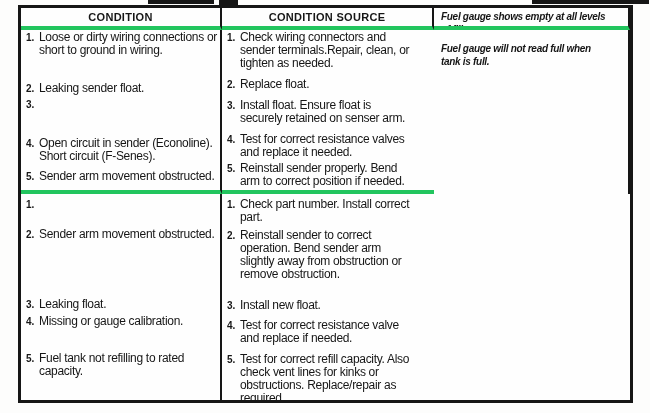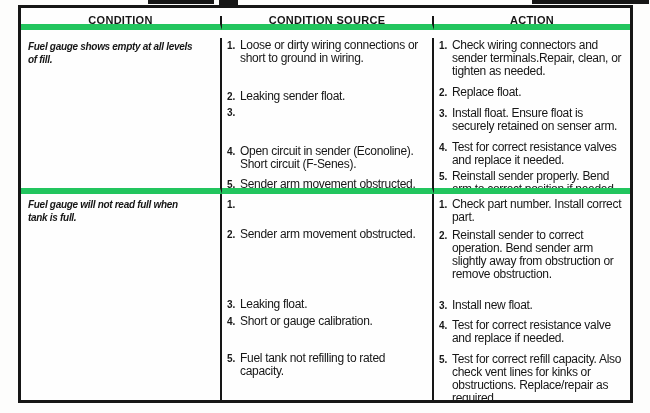--- a/index.html
+++ b/index.html
@@ -17,33 +17,33 @@
     width: 615px; height: 398px;
     box-sizing: border-box;
     border: 3px solid #161616;
     background: #fefefe;
     display: grid;
     grid-template-columns: 201px 212px 1fr;
     grid-template-rows: 22px 164px 1fr;
   }
   .cell { box-sizing: border-box; overflow: hidden; }
   .bR { border-right: 2px solid #161616; }
-  .bB { border-bottom: 6px solid #22c55e; margin-top: 8px; }
+  .bB { border-bottom: 4px solid #22c55e; }
 
   .hdr {
     display: flex; align-items: center; justify-content: center;
     font-size: 11px; font-weight: 700; letter-spacing: .3px;
   }
 
   .cond {
     padding: 2px 6px 0 7px;
     font-size: 10px; font-weight: 700; letter-spacing: -0.3px;
     line-height: 13px; white-space: pre; font-style: italic;
   }
-  .cond.r2 { padding-top: 4px; }
+  .cond.r2 { padding-top: 12px; }
 
   .items { padding: 1px 1px 0 5px; }
   .items.r2 { padding-top: 4px; }
   .item { display: flex; line-height: 13px; }
   .item .num {
     flex: none; width: 13px;
     font-size: 10px; font-weight: 700;
   }
   .item .txt {
     font-size: 12px; font-weight: 400; letter-spacing: -0.3px;
@@ -63,21 +63,20 @@
 
   <div class="artifact a1"></div>
   <div class="artifact a2"></div>
   <div class="artifact a3"></div>
   <div class="artifact a4"></div>
 
   <div class="ts-table">
 
     <div class="cell hdr bR bB">CONDITION</div>
     <div class="cell hdr bR bB">CONDITION SOURCE</div>
-    <div class="cell hdr bB">ACTION</div>
 
     <div class="cell bR bB">
       <div class="cond">Fuel gauge shows empty at all levels
 of fill.</div>
     </div>
     <div class="cell bR bB items">
       <div class="item">
         <span class="num">1.</span>
         <span class="txt">Loose or dirty wiring connections or
 short to ground in wiring.</span>
@@ -138,21 +137,21 @@
       <div class="item" style="margin-top:17px">
         <span class="num">2.</span>
         <span class="txt">Sender arm movement obstructed.</span>
       </div>
       <div class="item" style="margin-top:57px">
         <span class="num">3.</span>
         <span class="txt">Leaking float.</span>
       </div>
       <div class="item" style="margin-top:4px">
         <span class="num">4.</span>
-        <span class="txt">Short or gauge calibration.</span>
+        <span class="txt">Missing or gauge calibration.</span>
       </div>
       <div class="item" style="margin-top:24px">
         <span class="num">5.</span>
         <span class="txt">Fuel tank not refilling to rated
 capacity.</span>
       </div>
     </div>
     <div class="cell items r2">
       <div class="item">
         <span class="num">1.</span>

